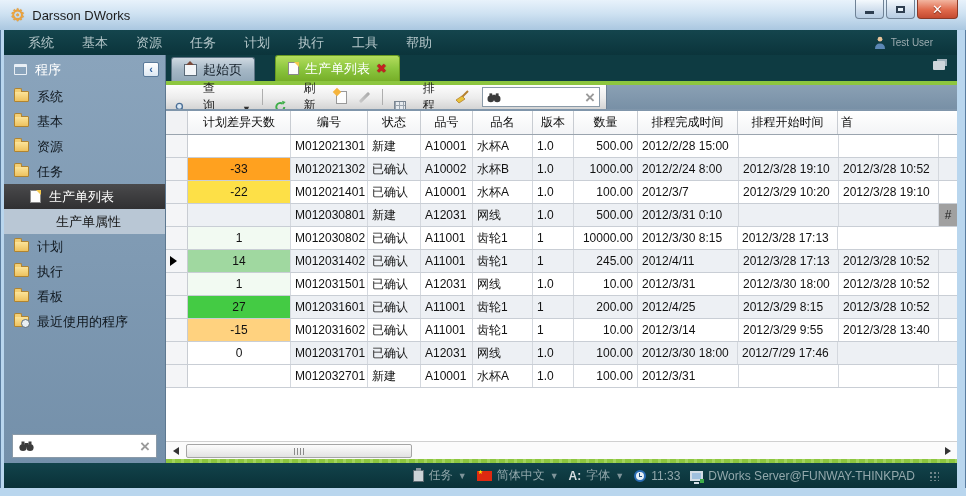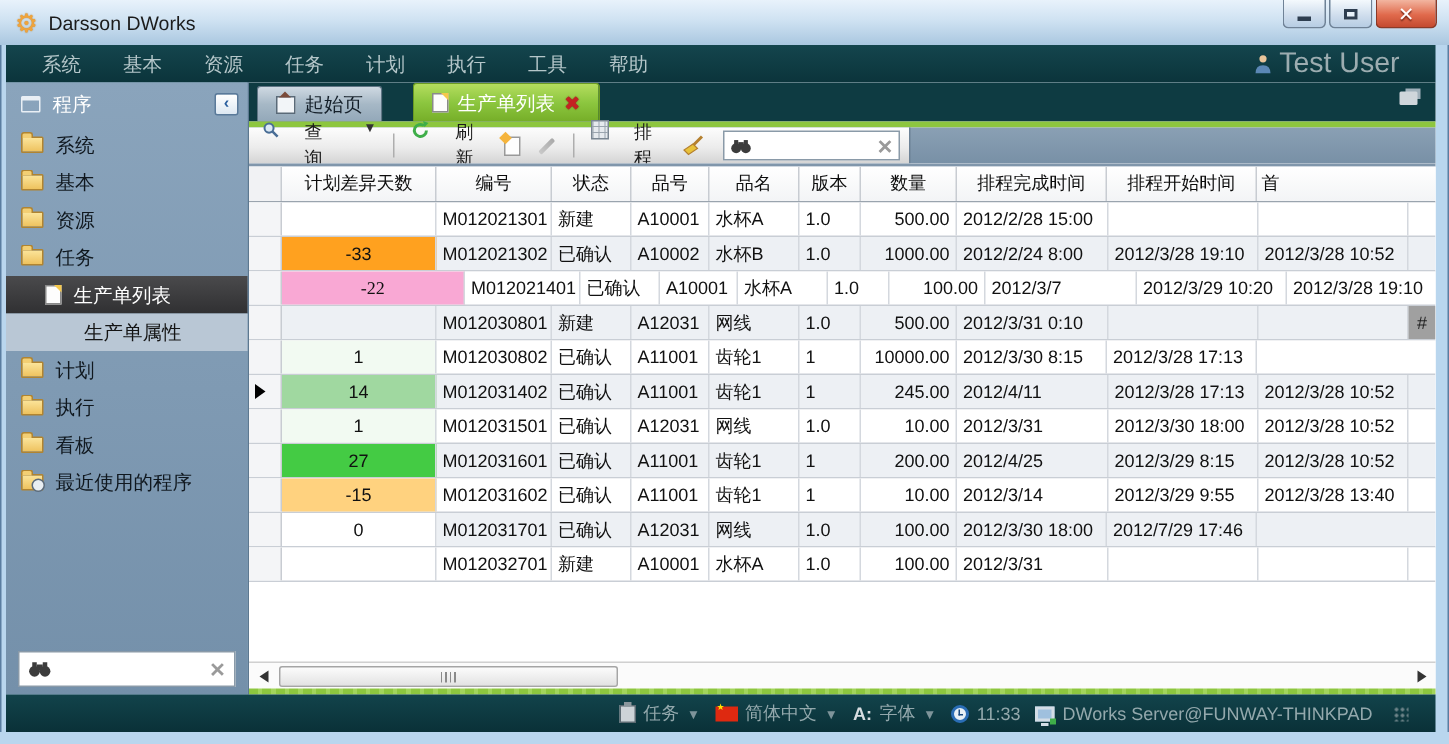--- a/index.html
+++ b/index.html
@@ -17,21 +17,21 @@
     background:linear-gradient(180deg,#f4f9fd,#cddcec 60%,#b7cde3); display:flex; align-items:center; justify-content:center; }
   .win-btn.close { width:41px; background:linear-gradient(180deg,#f2b5a0,#e06a4c 55%,#c44a30); border-color:#8a3a28; }
   .glyph-min { width:9px; height:3px; background:#2e3e50; margin-top:6px; }
   .glyph-max { width:9px; height:7px; border:2px solid #2e3e50; background:#e8f2fa; }
   .glyph-close { color:#fff; font-size:13px; font-weight:bold; line-height:1; text-shadow:0 1px 1px #7a2a1a; }
 
   
   .menubar { position:absolute; left:4px; top:30px; width:953px; height:25px;
     background:linear-gradient(180deg,#14454d,#0b343b); display:flex; align-items:center; padding:0 10px; }
   .menu-item { color:#b4c6c9; font-size:13px; padding:0 14px; height:25px; line-height:25px; }
-  .menu-user { margin-left:auto; display:flex; align-items:center; gap:5px; color:#9cacb0; font-size:19px; padding-right:14px; }
+  .menu-user { margin-left:auto; display:flex; align-items:center; gap:5px; color:#9cacb0; font-size:10px; padding-right:14px; }
 
   
   .sidebar { position:absolute; left:4px; top:55px; width:162px; height:408px;
     background:linear-gradient(180deg,#8aa4bc,#7490aa); border-right:1px solid #5d7890; }
   .side-header { height:29px; display:flex; align-items:center; padding:0 6px 0 10px; color:#fff; font-size:13px; }
   .prog-icon { width:13px; height:11px; border:1px solid #e9eff5; border-top-width:3px; border-radius:1px; margin-right:8px; background:transparent; }
   .collapse-btn { margin-left:auto; width:16px; height:15px; background:linear-gradient(180deg,#fff,#dde8f2);
     border:1px solid #5a7a9a; border-radius:2px; color:#2a5f9e; font-weight:bold; font-size:11px;
     display:flex; align-items:center; justify-content:center; line-height:1; }
   .side-item { height:25px; display:flex; align-items:center; padding-left:10px; font-size:13px; color:#10181f; }
@@ -59,21 +59,21 @@
   .home-icon { width:13px; height:12px; position:relative; background:#f2f5f8; border:1px solid #5a6a78; }
   .home-icon::before { content:""; position:absolute; left:1px; top:-4px; border-style:solid; border-width:0 4.5px 4px 4.5px; border-color:transparent transparent #7a4a3a transparent; }
   .pages-icon { position:absolute; right:12px; top:6px; width:12px; height:9px; background:#cfd6db; border-radius:1px; box-shadow:3px -3px 0 -1px #9fb0ba; }
   .greenline { position:absolute; left:0; top:26px; right:0; height:4px; background:#8dc63f; }
 
   
   .toolbar { position:absolute; left:0; top:30px; right:0; height:24px; background:linear-gradient(180deg,#8aa0b4,#7890a6); }
   .toolbar-surface { position:absolute; left:0; top:0; width:441px; height:24px;
     background:linear-gradient(180deg,#fdfdfd,#ececec 55%,#d4d4d4); border-right:1px solid #6d8296;
     display:flex; align-items:center; padding:0 6px; gap:5px; }
-  .tool-btn { display:flex; align-items:flex-start; gap:17px; font-size:12px; color:#1a1a1a; padding:2px 3px; border-radius:2px; }
+  .tool-btn { display:flex; align-items:flex-end; gap:17px; font-size:12px; color:#1a1a1a; padding:2px 3px; border-radius:2px; }
   .caret { font-size:9px; color:#333; margin-left:2px; }
   .tsep { width:1px; height:16px; background:#aeaeae; margin:0 3px; }
   .newdoc { width:11px; height:13px; background:#fdfdfd; border:1px solid #999; position:relative; }
   .newdoc::before { content:""; position:absolute; left:-3px; top:-3px; width:6px; height:6px; background:#f5b43c; transform:rotate(45deg); }
   .pencil { width:13px; height:3px; background:linear-gradient(90deg,#c9c9c9,#a9a9a9); transform:rotate(-45deg); border-radius:1px; }
   .calc { width:13px; height:13px; background:#e6eaee; border:1px solid #7a8692;
     background-image:linear-gradient(#9aa4ae 1px,transparent 1px),linear-gradient(90deg,#9aa4ae 1px,transparent 1px);
     background-size:4px 4px; background-position:0 3px; }
   .search-box { margin-left:4px; width:118px; height:20px; background:#fff; border:1px solid #8a9aa8; display:flex; align-items:center; padding:0 4px; }
   .search-box input { flex:1; border:none; outline:none; font-size:12px; min-width:0; }
@@ -334,21 +334,21 @@
             <div class="td" style="width: 60px;">水杯B</div>
             <div class="td" style="width: 41px;">1.0</div>
             <div class="td right" style="width: 64px;">1000.00</div>
             <div class="td" style="width: 101px;">2012/2/24 8:00</div>
             <div class="td" style="width: 100px;">2012/3/28 19:10</div>
             <div class="td" style="width: 100px;">2012/3/28 10:52</div>
             <div class="td extra"></div>
           </div>
           <div class="tr">
             <div class="gut"></div>
-            <div class="td center" style="width: 122px; background: #f9a8d4; font-family: Liberation Serif, serif;">-22</div>
+            <div class="td center" style="width: 103px; background: #fde047;">-22</div>
             <div class="td" style="width: 77px;">M012021401</div>
             <div class="td" style="width: 53px;">已确认</div>
             <div class="td" style="width: 52px;">A10001</div>
             <div class="td" style="width: 60px;">水杯A</div>
             <div class="td" style="width: 41px;">1.0</div>
             <div class="td right" style="width: 64px;">100.00</div>
             <div class="td" style="width: 101px;">2012/3/7</div>
             <div class="td" style="width: 100px;">2012/3/29 10:20</div>
             <div class="td" style="width: 100px;">2012/3/28 19:10</div>
             <div class="td extra"></div>

